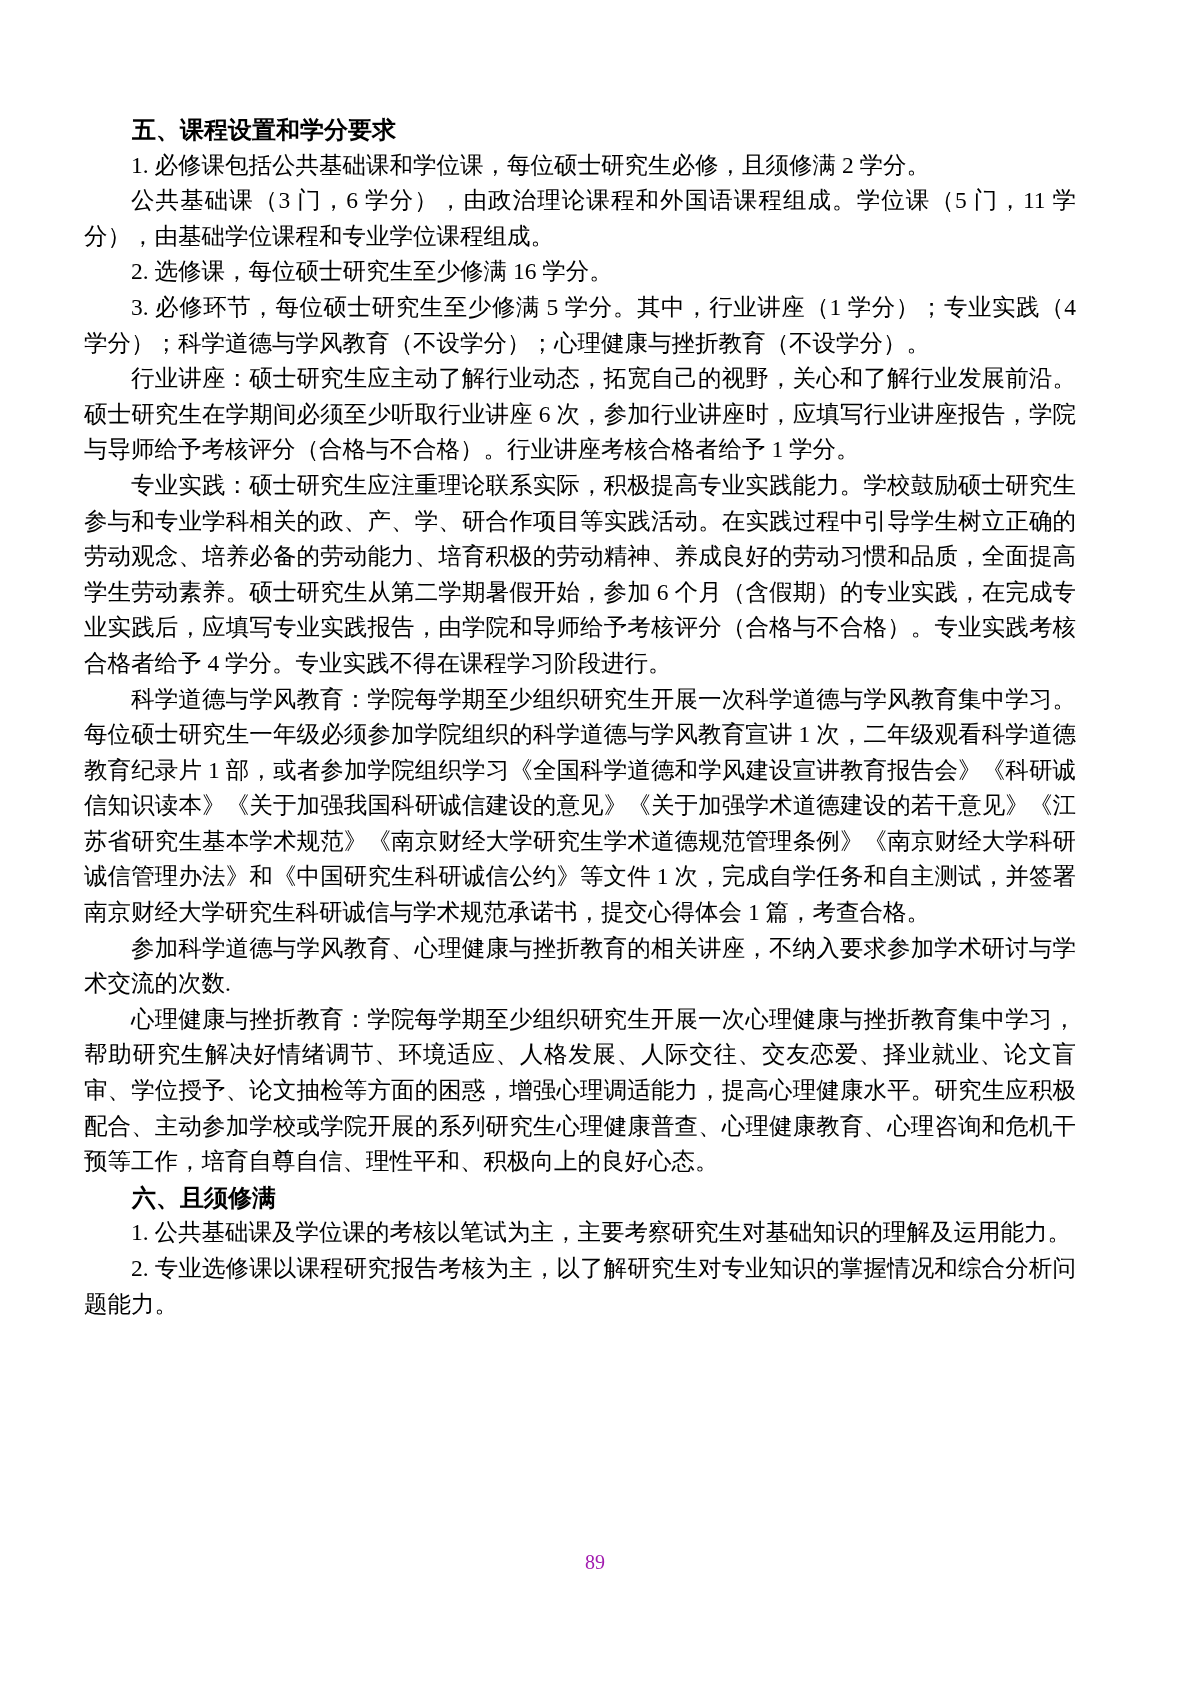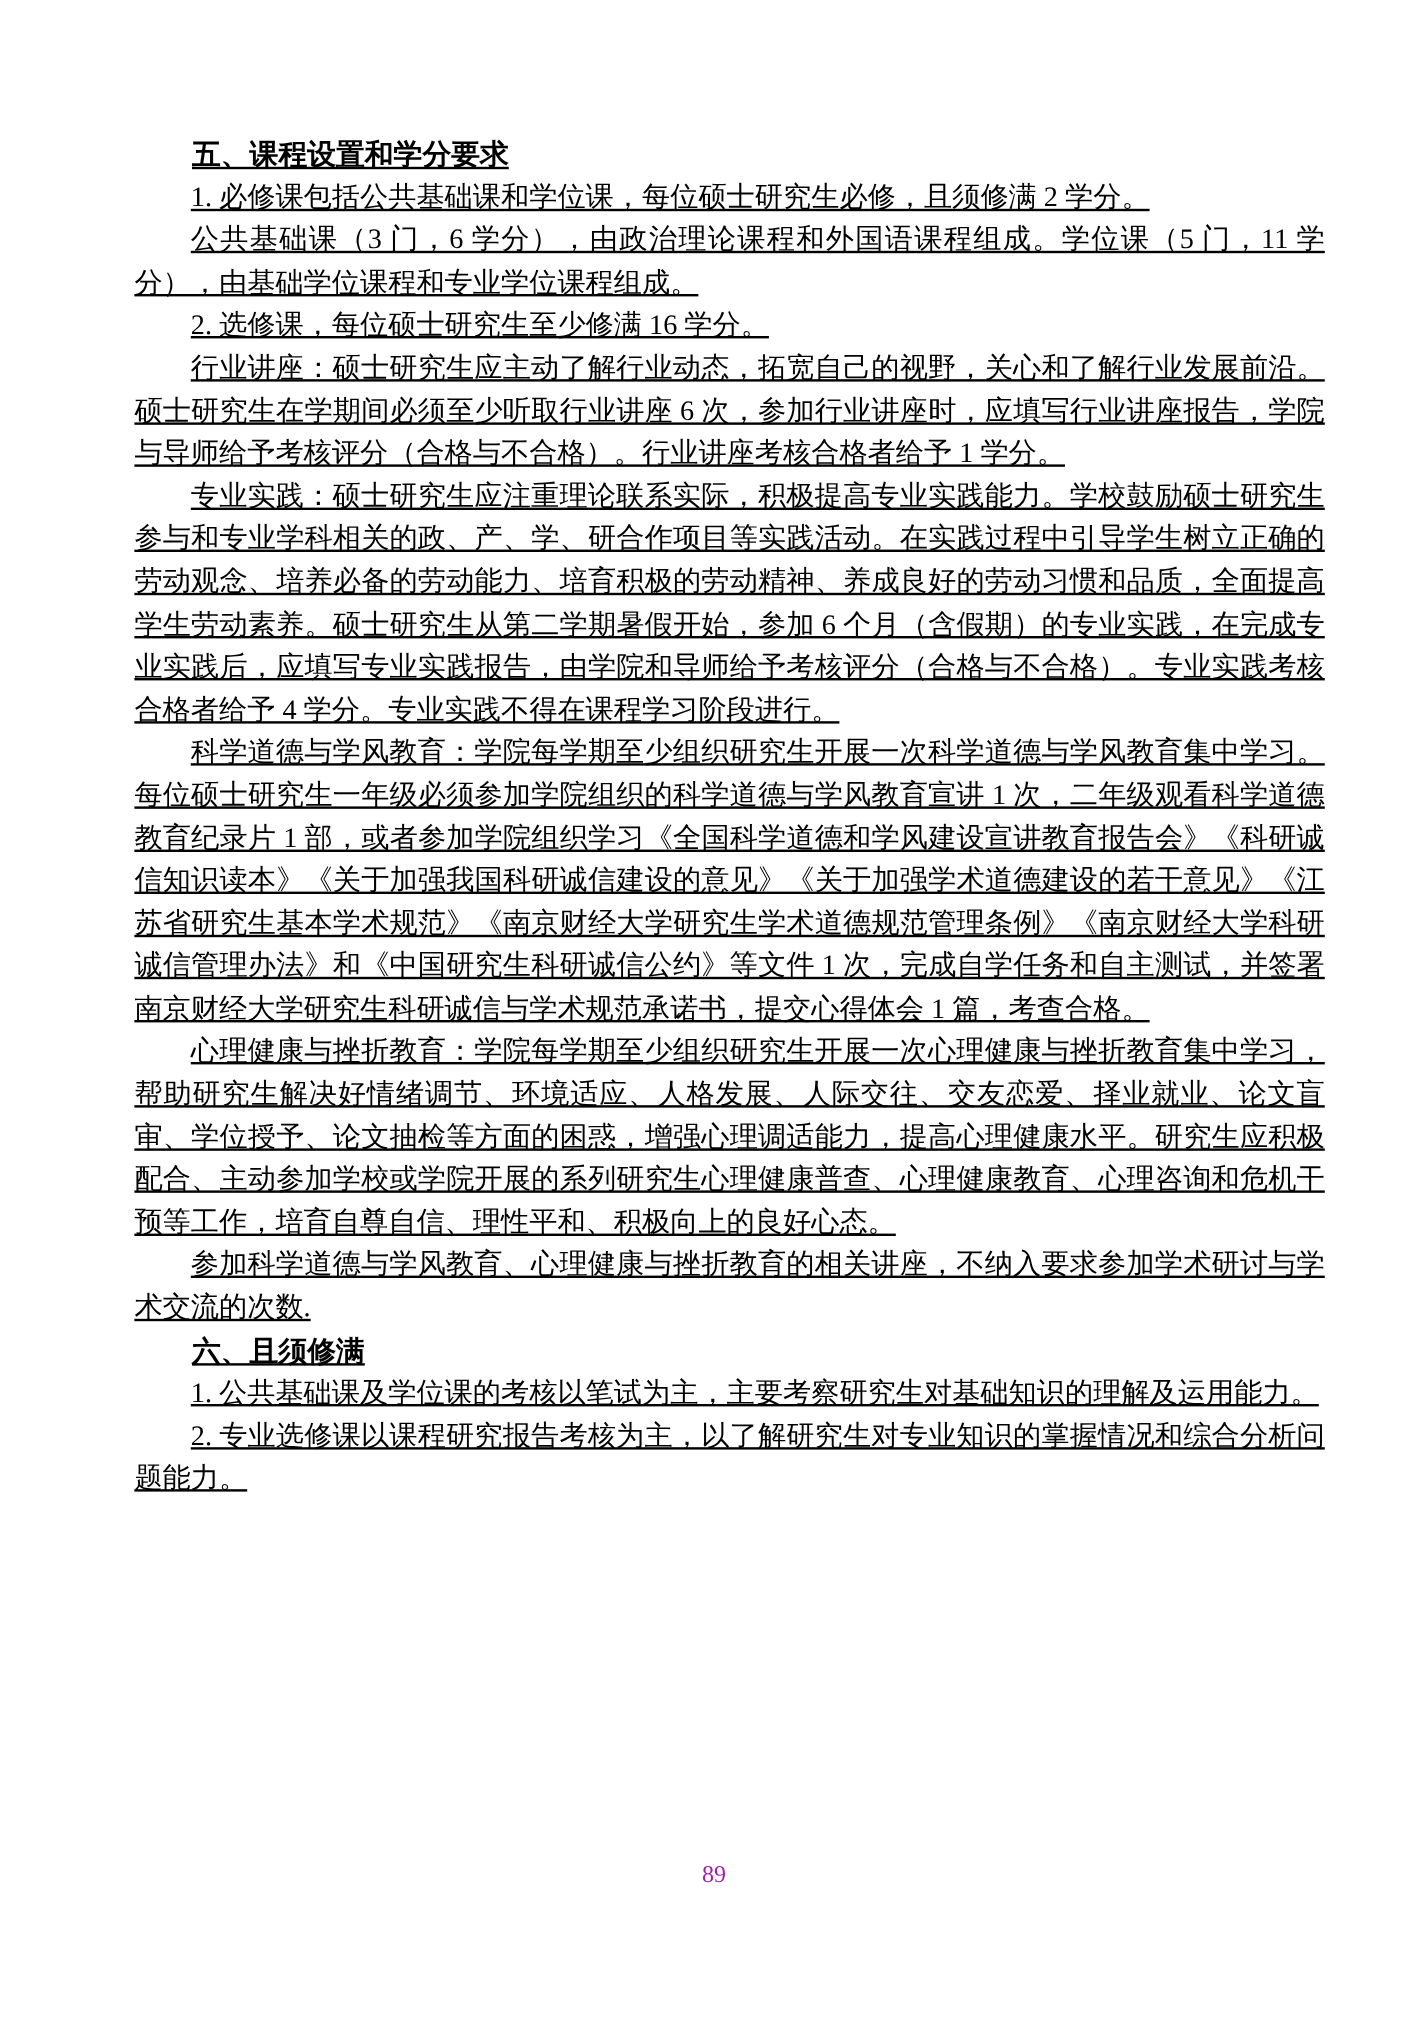--- a/index.html
+++ b/index.html
@@ -11,24 +11,23 @@
     position: relative;
     width: 1190px;
     height: 1683px;
     background: #ffffff;
     color: #000000;
     overflow: hidden;
     font-family: "Liberation Serif", "DejaVu Serif", serif;
   }
   .content {
     position: absolute;
-    left: 112px;
+    left: 84px;
     top: 112px;
     width: 992px;
-    text-decoration: underline;
   }
   .para {
     margin: 0;
     font-size: 23.5px;
     line-height: 35.6px;
     text-align: justify;
     text-indent: 2em;
     font-family: "Liberation Serif", "DejaVu Serif", serif;
     color: #000000;
   }
@@ -56,23 +55,24 @@
 </style>
 </head>
 <body>
 
 <div class="page">
   <div class="content">
     <h2 class="heading">五、课程设置和学分要求</h2>
     <p class="para">1. 必修课包括公共基础课和学位课，每位硕士研究生必修，且须修满 2 学分。</p>
     <p class="para">公共基础课（3 门，6 学分），由政治理论课程和外国语课程组成。学位课（5 门，11 学分），由基础学位课程和专业学位课程组成。</p>
     <p class="para">2. 选修课，每位硕士研究生至少修满 16 学分。</p>
+    <p class="para">3. 必修环节，每位硕士研究生至少修满 5 学分。其中，行业讲座（1 学分）；专业实践（4 学分）；科学道德与学风教育（不设学分）；心理健康与挫折教育（不设学分）。</p>
     <p class="para">行业讲座：硕士研究生应主动了解行业动态，拓宽自己的视野，关心和了解行业发展前沿。硕士研究生在学期间必须至少听取行业讲座 6 次，参加行业讲座时，应填写行业讲座报告，学院与导师给予考核评分（合格与不合格）。行业讲座考核合格者给予 1 学分。</p>
     <p class="para">专业实践：硕士研究生应注重理论联系实际，积极提高专业实践能力。学校鼓励硕士研究生参与和专业学科相关的政、产、学、研合作项目等实践活动。在实践过程中引导学生树立正确的劳动观念、培养必备的劳动能力、培育积极的劳动精神、养成良好的劳动习惯和品质，全面提高学生劳动素养。硕士研究生从第二学期暑假开始，参加 6 个月（含假期）的专业实践，在完成专业实践后，应填写专业实践报告，由学院和导师给予考核评分（合格与不合格）。专业实践考核合格者给予 4 学分。专业实践不得在课程学习阶段进行。</p>
     <p class="para">科学道德与学风教育：学院每学期至少组织研究生开展一次科学道德与学风教育集中学习。每位硕士研究生一年级必须参加学院组织的科学道德与学风教育宣讲 1 次，二年级观看科学道德教育纪录片 1 部，或者参加学院组织学习《全国科学道德和学风建设宣讲教育报告会》《科研诚信知识读本》《关于加强我国科研诚信建设的意见》《关于加强学术道德建设的若干意见》《江苏省研究生基本学术规范》《南京财经大学研究生学术道德规范管理条例》《南京财经大学科研诚信管理办法》和《中国研究生科研诚信公约》等文件 1 次，完成自学任务和自主测试，并签署南京财经大学研究生科研诚信与学术规范承诺书，提交心得体会 1 篇，考查合格。</p>
+    <p class="para">参加科学道德与学风教育、心理健康与挫折教育的相关讲座，不纳入要求参加学术研讨与学术交流的次数.</p>
     <p class="para">心理健康与挫折教育：学院每学期至少组织研究生开展一次心理健康与挫折教育集中学习，帮助研究生解决好情绪调节、环境适应、人格发展、人际交往、交友恋爱、择业就业、论文盲审、学位授予、论文抽检等方面的困惑，增强心理调适能力，提高心理健康水平。研究生应积极配合、主动参加学校或学院开展的系列研究生心理健康普查、心理健康教育、心理咨询和危机干预等工作，培育自尊自信、理性平和、积极向上的良好心态。</p>
-    <p class="para">参加科学道德与学风教育、心理健康与挫折教育的相关讲座，不纳入要求参加学术研讨与学术交流的次数.</p>
     <h2 class="heading">六、且须修满</h2>
     <p class="para">1. 公共基础课及学位课的考核以笔试为主，主要考察研究生对基础知识的理解及运用能力。</p>
     <p class="para">2. 专业选修课以课程研究报告考核为主，以了解研究生对专业知识的掌握情况和综合分析问题能力。</p>
   </div>
   <div class="page-number">89</div>
 </div>
 
 </body></html>

